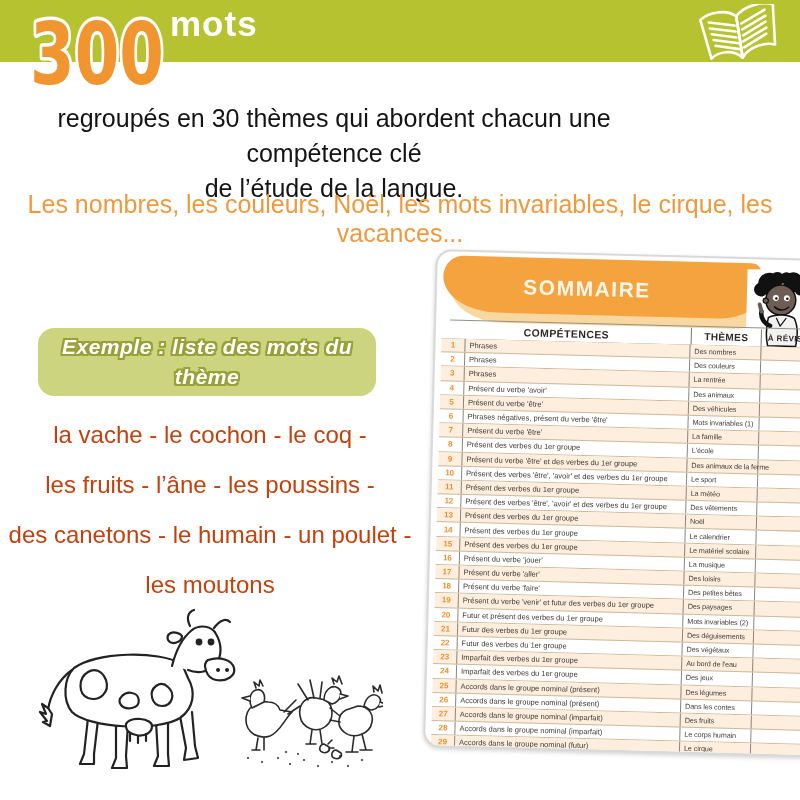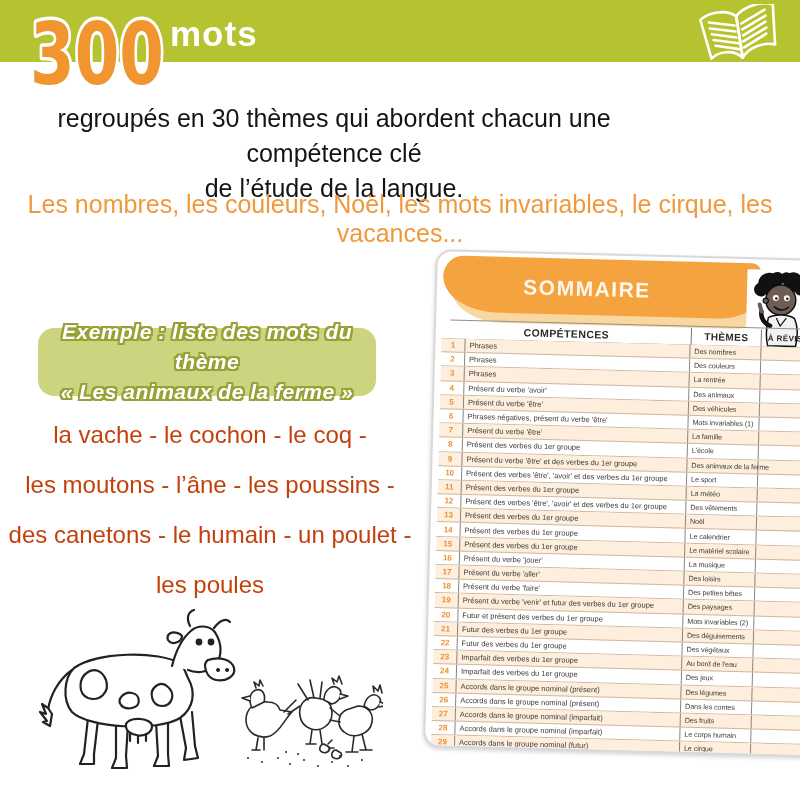--- a/index.html
+++ b/index.html
@@ -3,21 +3,21 @@
 <meta charset="utf-8">
 <style>
   html,body{margin:0;padding:0;}
   body{
     width:800px;height:800px;position:relative;overflow:hidden;
     background:#ffffff;font-family:"Liberation Sans",sans-serif;
   }
   
   .banner{position:absolute;left:0;top:0;width:800px;height:62px;background:#b6c22f;}
   .count-wrap{position:absolute;left:24px;top:8px;width:150px;height:88px;z-index:5;text-decoration:underline;}
-  .word-mots{position:absolute;left:170px;top:14px;font-size:35px;font-weight:bold;color:#ffffff;letter-spacing:1px;z-index:5;}
+  .word-mots{position:absolute;left:170px;top:4px;font-size:35px;font-weight:bold;color:#ffffff;letter-spacing:1px;z-index:5;}
   .book-wrap{position:absolute;left:694px;top:4px;width:90px;height:60px;z-index:5;}
   
   .intro{position:absolute;left:0;top:101px;width:668px;text-align:center;font-size:25px;line-height:35px;color:#141414;}
   .themes-line{position:absolute;left:0;top:190px;width:800px;text-align:center;font-size:25px;font-weight:normal;color:#f0993c;}
   
   .badge{
     position:absolute;left:38px;top:328px;width:338px;height:68px;background:#ccd47f;border-radius:16px;
     display:flex;flex-direction:column;justify-content:center;text-align:center;
   }
   .badge div{
@@ -86,28 +86,27 @@
 
 <div class="intro">
   <div>regroupés en 30 thèmes qui abordent chacun une compétence clé</div>
   <div>de l’étude de la langue.</div>
 </div>
 
 <div class="themes-line">Les nombres, les couleurs, Noël, les mots invariables, le cirque, les vacances...</div>
 
 <div class="badge">
   <div>Exemple : liste des mots du thème</div>
-  <div>« Les animaux de la ferme »</div>
 </div>
 
 <div class="word-list">
   <div>la vache - le cochon - le coq -</div>
-  <div>les moutons - l’âne - les poussins -</div>
+  <div>les fruits - l’âne - les poussins -</div>
   <div>des canetons - le humain - un poulet -</div>
-  <div>les poules</div>
+  <div>les moutons</div>
 </div>
 
 <div class="cow-wrap">
   <svg width="210" height="170" viewBox="0 0 210 170">
     <g stroke="#222222" stroke-width="2.2" fill="#ffffff" stroke-linecap="round" stroke-linejoin="round">
 
       <path d="M42,62 C28,72 20,88 18,102" fill="none"></path>
       <path d="M18,100 L12,96 L16,106 L10,104 L17,113 L13,114 L20,118 L22,106 Z" fill="#ffffff"></path>
 
       <path d="M58,110 L54,146 L50,156 L64,156 L64,146 L68,112"></path>

